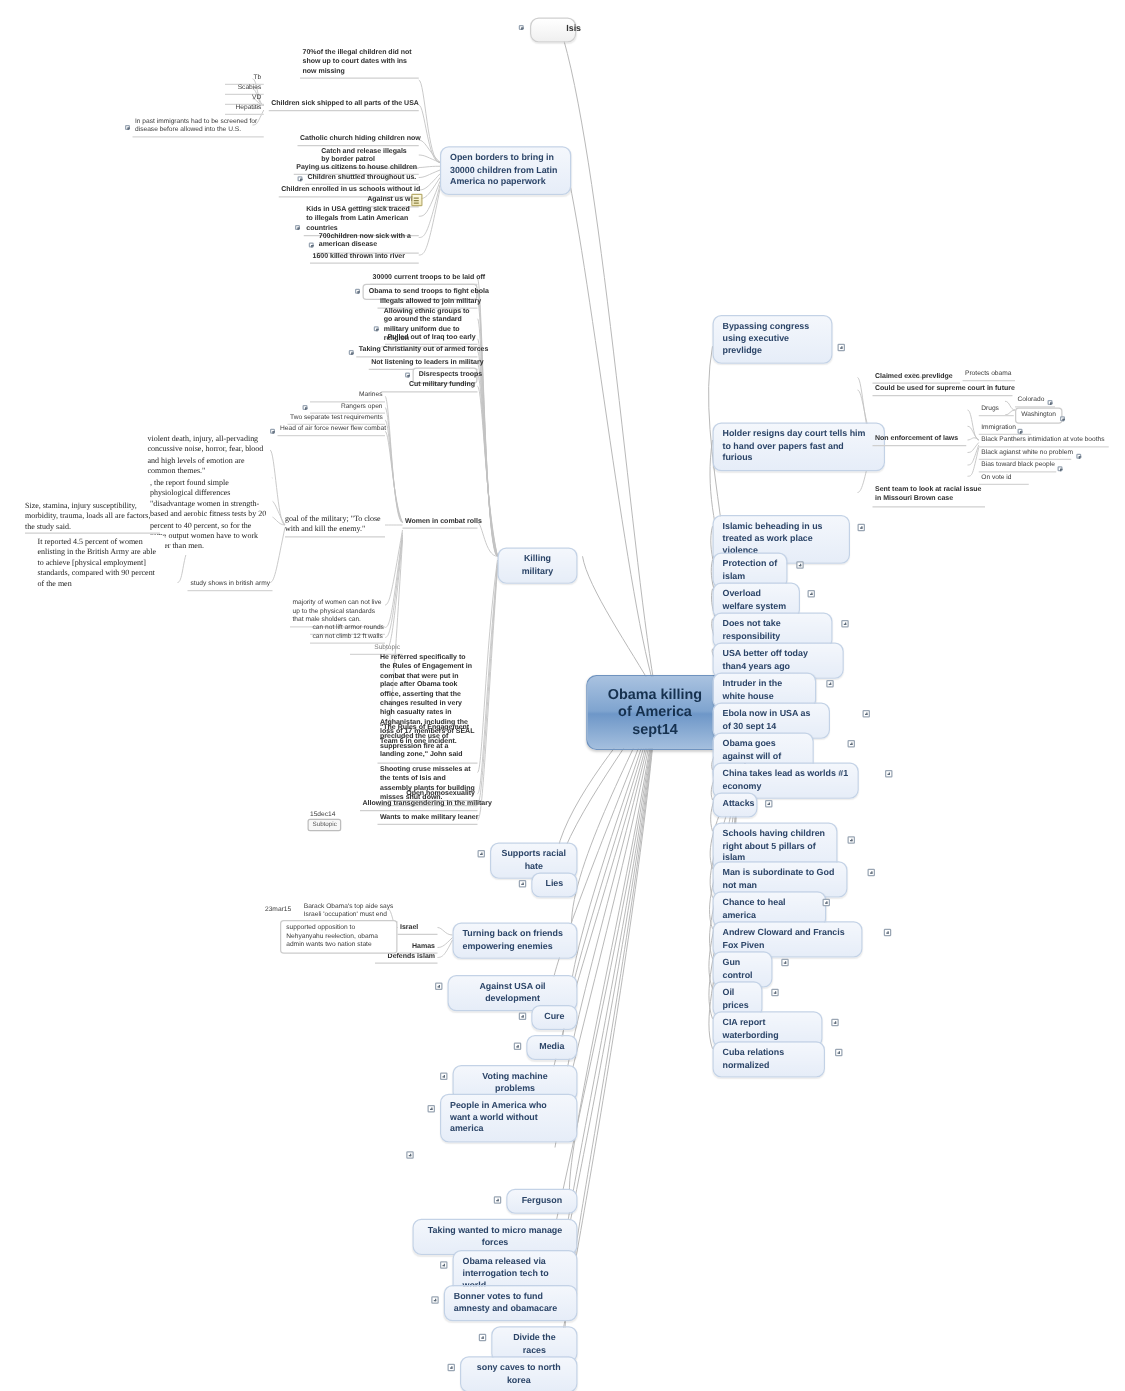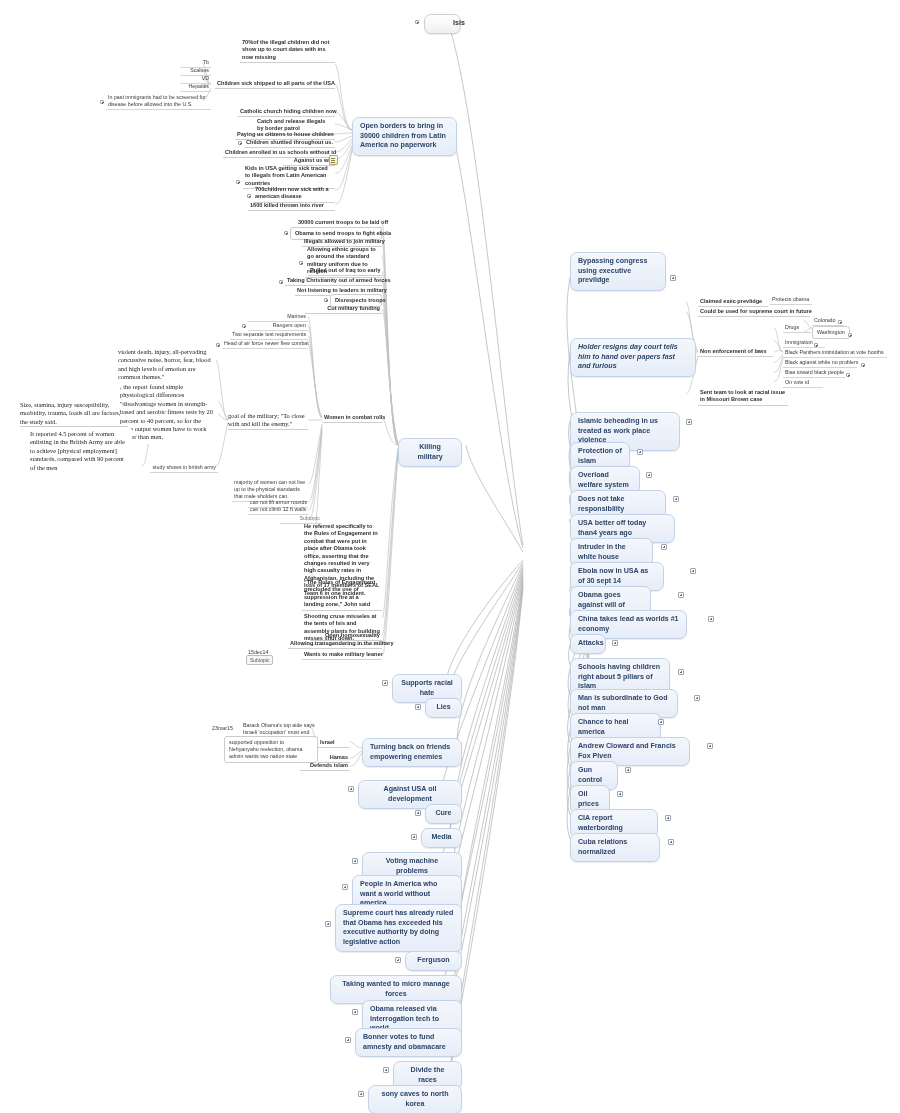--- a/index.html
+++ b/index.html
@@ -248,20 +248,23 @@
       <path d="M738,302 C734,302 734,299 730,299"></path>
 
       <path d="M362,748 C356,748 354,742 350,742"></path>
       <path d="M362,750 C356,756 354,758 350,758"></path>
       <path d="M362,752 C356,764 354,766 350,766"></path>
       <path d="M318,742 C314,742 314,727 310,727"></path>
       <path d="M318,742 C314,742 314,744 310,744"></path>
     </g>
   </svg>
 
+  <div class="node root" style="left:469px;top:540px;width:110px;">
+    <span>Obama killing of America sept14</span>
+  </div>
 
   <div class="node lvl1 white" style="left:424px;top:14px;width:36px;text-align:center;padding-left:28px;">
     <span>Isis</span>
   </div>
   <div class="plus tiny" style="left:415px;top:20px;"></div>
 
   <div class="node lvl1" style="left:352px;top:117px;width:105px;">
     <span>Open borders to bring in 30000 children from Latin America no paperwork</span>
   </div>
 
@@ -432,21 +435,21 @@
   </div>
   <div class="node greybox" style="left:246px;top:655px;">
     <span>Subtopic</span>
   </div>
 
   <div class="node lvl1" style="left:570px;top:252px;width:96px;">
     <span>Bypassing congress using executive prevlidge</span>
   </div>
   <div class="plus" style="left:670px;top:275px;"></div>
 
-  <div class="node lvl1" style="left:570px;top:338px;width:126px;font-style:italic;">
+  <div class="node lvl1" style="left:570px;top:338px;width:138px;">
     <span>Holder resigns day court tells him to hand over papers fast and furious</span>
   </div>
 
   <div class="node lvl1" style="left:570px;top:412px;width:110px;">
     <span>Islamic beheading in us treated as work place violence</span>
   </div>
   <div class="plus" style="left:686px;top:419px;"></div>
 
   <div class="node lvl1" style="left:570px;top:442px;width:60px;">
     <span>Protection of islam</span>
@@ -611,23 +614,20 @@
   <div class="node lvl1" style="left:362px;top:852px;width:100px;text-align:center;">
     <span>Voting machine problems</span>
   </div>
   <div class="plus" style="left:352px;top:858px;"></div>
 
   <div class="node lvl1" style="left:352px;top:875px;width:110px;">
     <span>People in America who want a world without america</span>
   </div>
   <div class="plus" style="left:342px;top:884px;"></div>
 
-  <div class="node lvl1" style="left:335px;top:904px;width:127px;">
-    <span>Supreme court has already ruled that Obama has exceeded his executive authority by doing legislative action</span>
-  </div>
   <div class="plus" style="left:325px;top:921px;"></div>
 
   <div class="node lvl1" style="left:405px;top:951px;width:57px;text-align:center;">
     <span>Ferguson</span>
   </div>
   <div class="plus" style="left:395px;top:957px;"></div>
 
   <div class="node lvl1" style="left:330px;top:975px;width:132px;text-align:center;">
     <span>Taking wanted to micro manage forces</span>
   </div>

